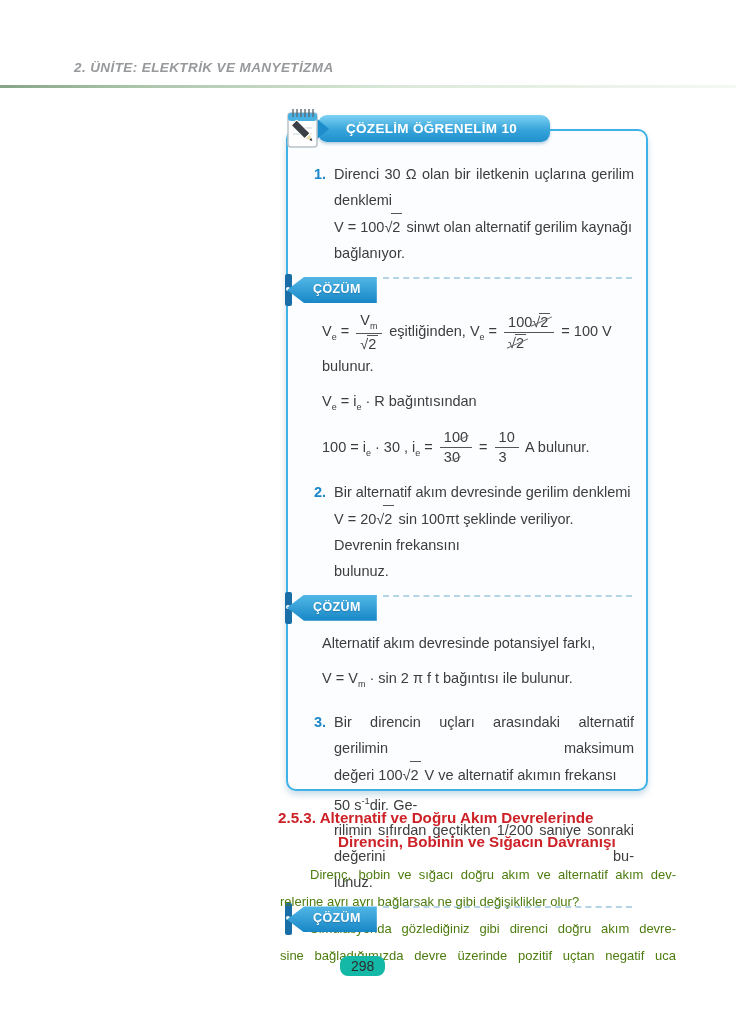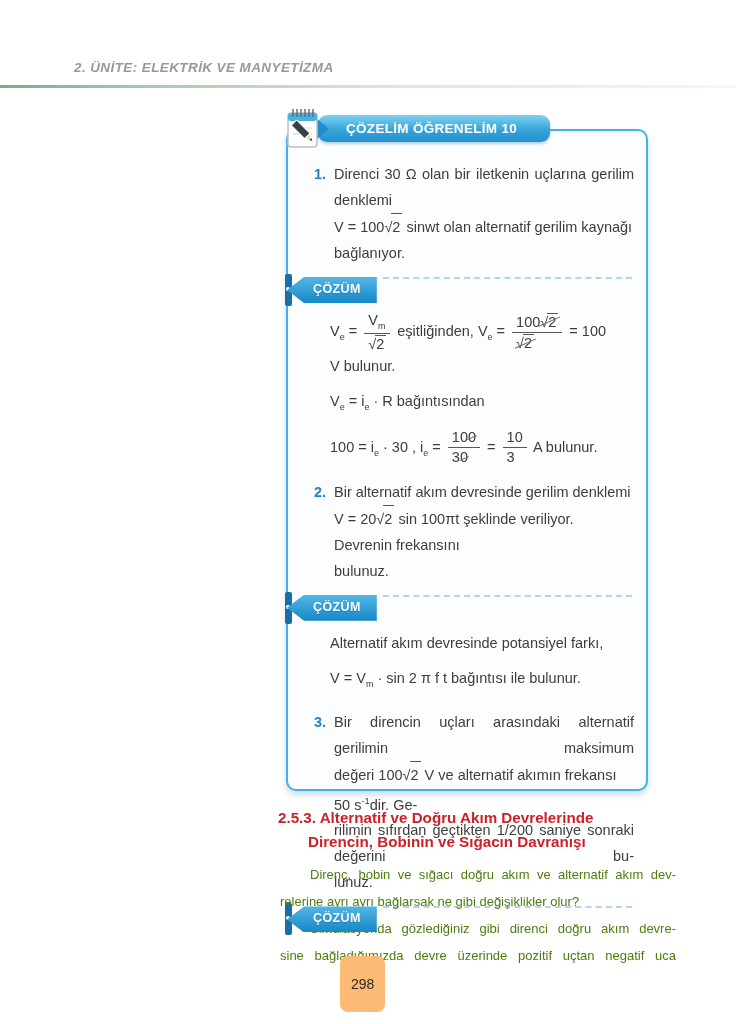--- a/index.html
+++ b/index.html
@@ -39,47 +39,47 @@
   .sol-row{position:relative;display:flex;margin:11px 0 4px -27px;height:26px;}
   .notch{position:absolute;left:-2px;top:-3px;width:7px;height:32px;background:#1a6ea8;border-radius:2px;}
   .notch::after{content:"";position:absolute;left:1px;top:13px;width:4px;height:4px;border-radius:50%;background:#fff;}
   .sol-tag{position:relative;display:inline-block;z-index:1;
     background:linear-gradient(180deg,#52b7e6,#1787c6);color:#fff;font-weight:bold;font-size:12.5px;
     letter-spacing:.4px;padding:5px 16px 5px 26px;
     clip-path:polygon(17px 0,100% 0,100% 100%,17px 100%,0 50%);
     text-shadow:0 1px 1px rgba(0,60,100,.3);}
   .dash{flex:1;border-top:2px dashed #b5d4e7;margin:0 2px 0 6px;}
 
-  .sol-body .mline{margin:9px 16px;}
+  .sol-body .mline{margin:9px 8px;}
 
   
   .frac{display:inline-block;vertical-align:middle;text-align:left;margin:0 3px;line-height:1.2;}
   .frac .num{display:block;padding:0 4px 1px;border-bottom:1.4px solid #555;}
   .frac .den{display:block;padding:1px 4px 0;}
   .sqrt{display:inline-block;white-space:nowrap;}
   .sqrt .rad{display:inline-block;}
   .sqrt .sqrt-body{display:inline-block;border-top:1.3px solid #555;padding:0 2px 0 1px;margin-left:-1px;}
   .cancel{position:relative;display:inline-block;}
   .cancel::after{content:"";position:absolute;left:-14%;right:-14%;top:48%;
     border-top:1.4px solid #6a6a6a;transform:rotate(-24deg);}
   sub{font-size:62%;}
   sup{font-size:65%;}
 
   
   .section-heading{position:absolute;left:278px;top:806px;color:#cc2127;font-weight:bold;
     font-size:15.2px;line-height:24px;}
-  .section-heading .hl2{margin-left:30px;}
+  .section-heading .hl2{margin-left:60px;}
   .body-text{position:absolute;left:280px;top:862px;width:396px;color:#4d7c0f;
     font-size:13px;line-height:26.5px;}
   .body-text .indent{text-indent:30px;}
   .body-text .para2{margin-top:1px;}
 
   
-  .page-pill{position:absolute;left:340px;top:956px;background:#fdba74;border-radius:8px;
-    padding:20px 11px;font-size:14px;color:#2b2b2b;}
+  .page-pill{position:absolute;left:340px;top:956px;background:#14b8a6;border-radius:8px;
+    padding:2px 11px;font-size:14px;color:#2b2b2b;}
 </style>
 </head>
 <body>
 
 <div class="page">
 
   <div class="unit-header">2. ÜNİTE: ELEKTRİK VE MANYETİZMA</div>
   <div class="green-rule"></div>
 
   <div class="banner-icon">

